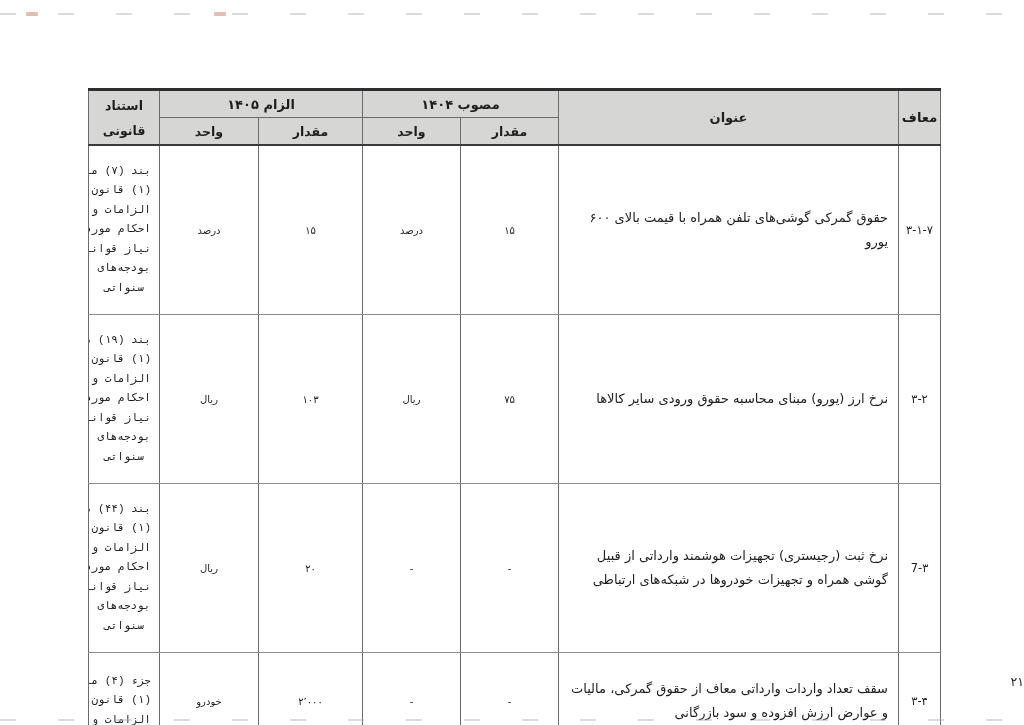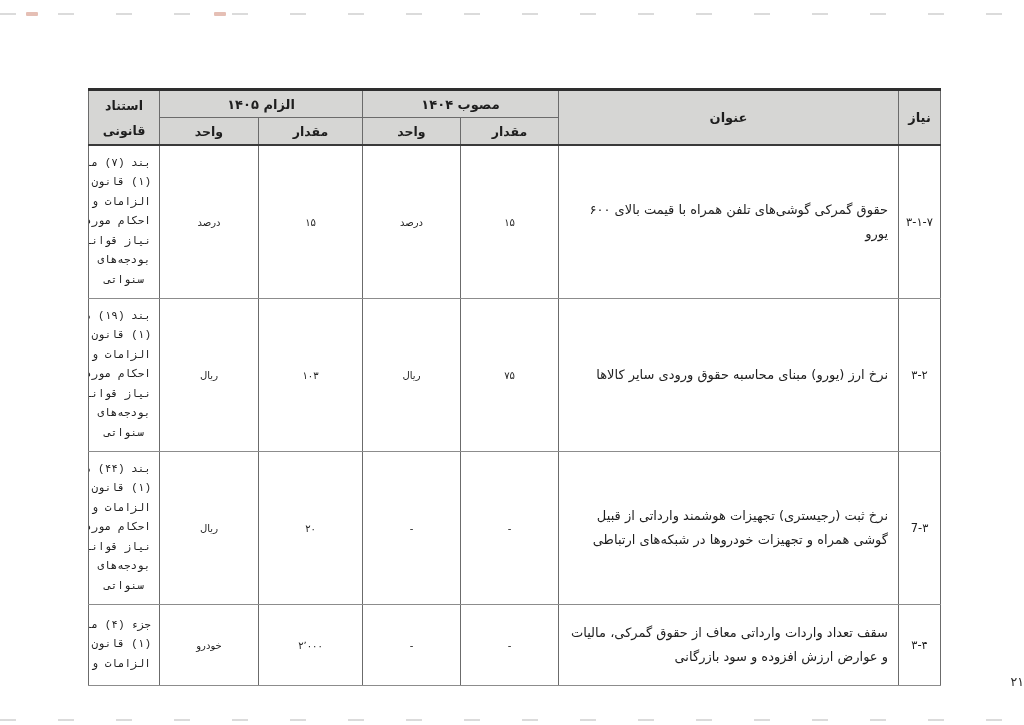--- a/index.html
+++ b/index.html
@@ -25,21 +25,21 @@
   th,td{border:1px solid #6b6b6b;padding:0;vertical-align:middle;overflow:hidden;}
   thead th{background:#d6d6d4;font-weight:bold;font-size:13px;text-align:center;height:26px;}
   thead tr.sub th{font-size:12.5px;}
   thead th.legal-h{font-size:12.5px;line-height:25px;}
   thead{border-bottom:2px solid #3a3a3a;}
 
   tbody td{font-size:10px;text-align:center;background:#ffffff;
            border-top-color:#8c8c8c;border-bottom-color:#8c8c8c;}
   tr.r-tall td{height:136px;}
   tr.r-short td{height:64px;margin-top:10px;}
-  td.title-cell{text-align:right;padding:8px 10px;font-size:13px;line-height:24px;}
+  td.title-cell{text-align:right;padding:16px 10px;font-size:13px;line-height:24px;}
   td.radif-cell{font-size:11.5px;}
   td.radif-cell .num{direction:ltr;unicode-bidi:bidi-override;display:inline-block;}
   td.legal-cell{font-size:11px;padding:2px 8px;font-family:Liberation Mono, monospace;}
   td.legal-cell .line{line-height:19.5px;white-space:nowrap;text-align:center;}
 
   .page-number{position:absolute;top:674px;left:0;width:1024px;text-align:right;
                font-size:12.5px;color:#2a2a2a;}
 </style>
 </head>
 <body>
@@ -54,21 +54,21 @@
     <col class="c-radif">
         <col class="c-title">
     <col class="c-amt04">
         <col class="c-unit04">
     <col class="c-amt05">
         <col class="c-unit05">
     <col class="c-legal">
   </colgroup>
   <thead>
     <tr>
-      <th rowspan="2">نیاز</th>
+      <th rowspan="2">معاف</th>
       <th rowspan="2">عنوان</th>
       <th colspan="2">مصوب ۱۴۰۴</th>
       <th colspan="2">الزام ۱۴۰۵</th>
       <th rowspan="2" class="legal-h">استناد قانونی</th>
     </tr>
     <tr class="sub">
       <th>مقدار</th>
       <th>واحد</th>
       <th>مقدار</th>
       <th>واحد</th>

